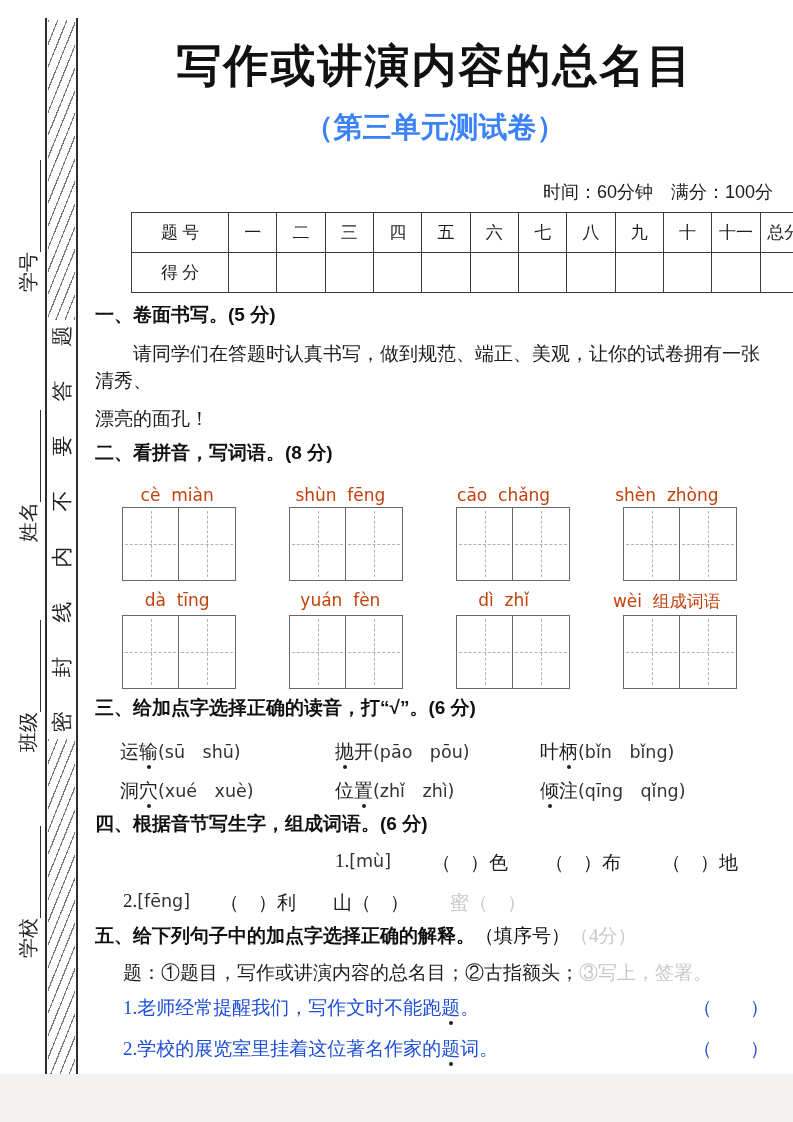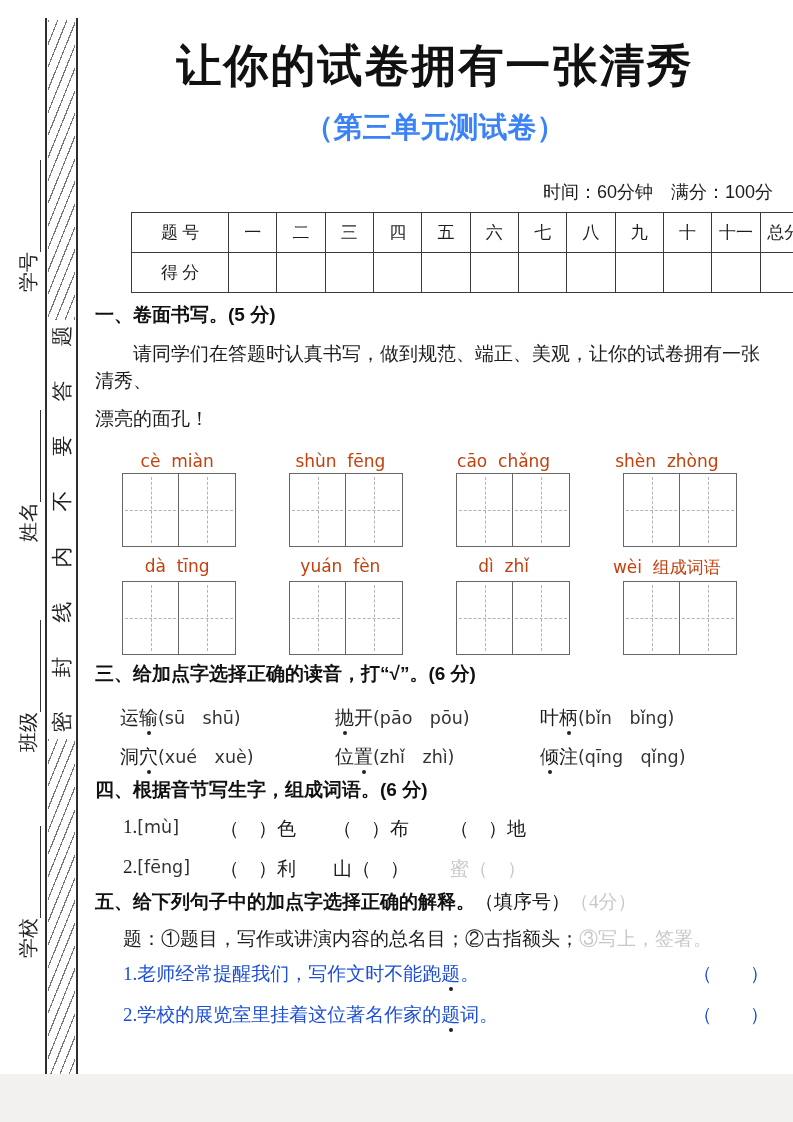--- a/index.html
+++ b/index.html
@@ -112,21 +112,21 @@
     <div class="vlabel" style="top:752px;">
       <span>班级</span><span class="u-line"></span>
     </div>
     <div class="vlabel" style="top:958px;">
       <span>学校</span><span class="u-line"></span>
     </div>
   </aside>
 
   <div class="main">
 
-    <h1 class="title">让你的试卷拥有一张清秀</h1>
+    <h1 class="title">写作或讲演内容的总名目</h1>
     <h2 class="subtitle">（第三单元测试卷）</h2>
     <div class="info">时间：60分钟　满分：100分</div>
 
     <table class="score">
       <tbody>
           <tr>
         <td class="first-col">题 号</td>
         <td>一</td>
         <td>二</td>
         <td>三</td>
@@ -155,20 +155,21 @@
         <td></td>
         <td></td>
       </tr>
     </tbody>
       </table>
 
     <div class="sec-h">一、卷面书写。(5 分)</div>
     <div class="body-line indent" style="margin-top:12px;">请同学们在答题时认真书写，做到规范、端正、美观，让你的试卷拥有一张清秀、</div>
     <div class="body-line" style="margin-top:11px;">漂亮的面孔！</div>
 
+    <div class="sec-h" style="margin-top:8px;">二、看拼音，写词语。(8 分)</div>
 
     <div class="py-row" style="margin-top:19px;">
       <span class="py">cè  miàn</span>
       <span class="py">shùn  fēng</span>
       <span class="py">cāo  chǎng</span>
       <span class="py">shèn  zhòng</span>
     </div>
     <div class="box-row">
       <div class="wgroup">
           <div class="wcell"></div>
@@ -221,21 +222,21 @@
       <span class="s3i"><span>叶</span><span class="dt">柄</span><span></span><span class="pinyin">(bǐn　bǐng)</span></span>
     </div>
     <div class="s3-row" style="margin-top:13px;">
       <span class="s3i"><span>洞</span><span class="dt">穴</span><span></span><span class="pinyin">(xué　xuè)</span></span>
       <span class="s3i"><span>位</span><span class="dt">置</span><span></span><span class="pinyin">(zhǐ　zhì)</span></span>
       <span class="s3i"><span></span><span class="dt">倾</span><span>注</span><span class="pinyin">(qīng　qǐng)</span></span>
     </div>
 
     <div class="sec-h" style="margin-top:7px;">四、根据音节写生字，组成词语。(6 分)</div>
 
-    <div class="s4-row" style="margin-top:13px;">
+    <div class="s4-row" style="margin-top:13px;justify-content:flex-end;">
       <span class="s4-label"><span>1.</span><span class="pinyin">[mù]</span></span>
       <span class="s4i">（　）色</span>
       <span class="s4i">（　）布</span>
       <span class="s4i">（　）地</span>
     </div>
     <div class="s4-row" style="margin-top:14px;">
       <span class="s4-label"><span>2.</span><span class="pinyin">[fēng]</span></span>
       <span class="s4i">（　）利</span>
       <span class="s4i">山（　）</span>
       <span class="s4i faded">蜜（　）</span>

